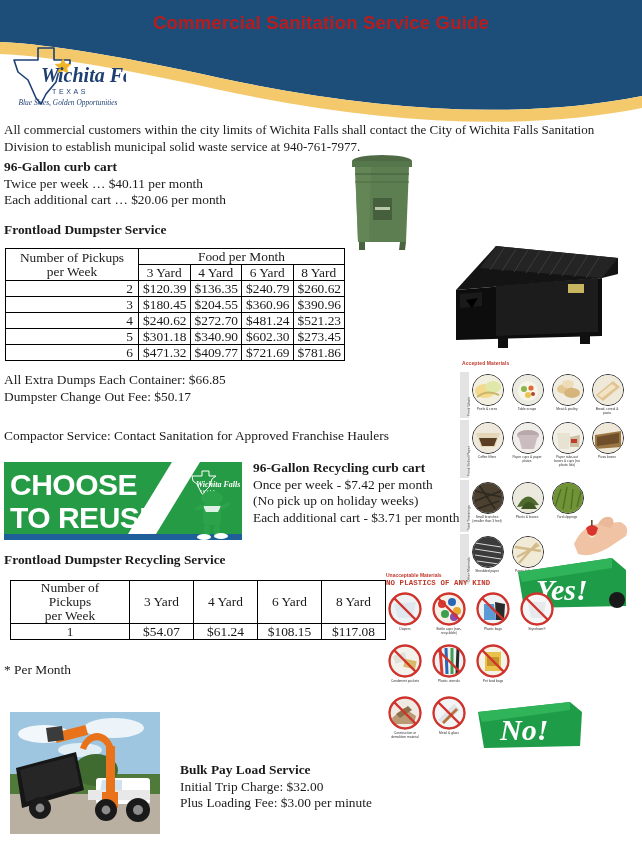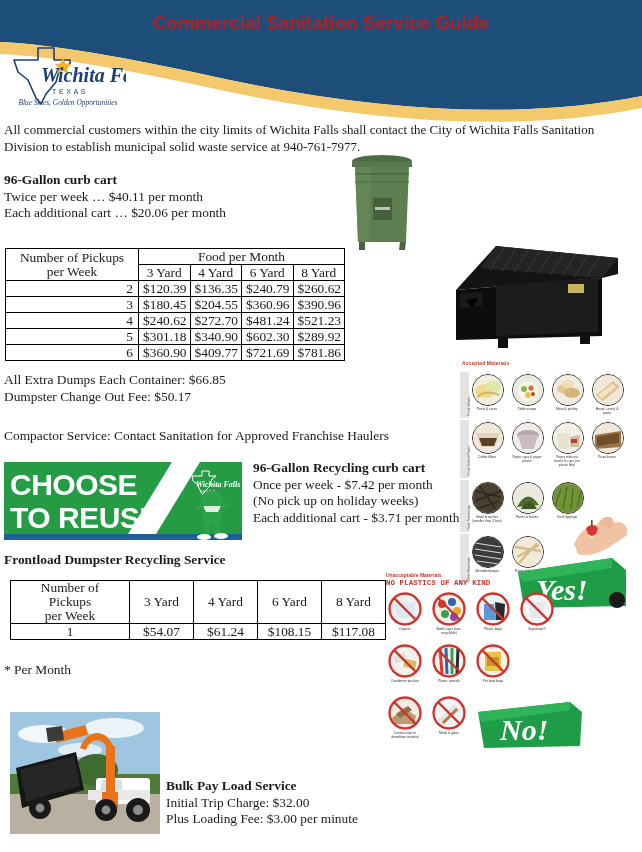--- a/index.html
+++ b/index.html
@@ -21,28 +21,28 @@
   }
 
   
   .logo{position:absolute;left:8px;top:42px;width:118px;height:70px;}
 
   
   .intro{position:absolute;left:4px;top:122px;width:616px;font-size:13px;line-height:16.5px;}
   .blk{position:absolute;font-size:13.4px;line-height:16.5px;}
   .bold{font-weight:bold;}
 
-  .s-cart{left:4px;top:172px;width:330px;}
+  .s-cart{left:4px;top:159px;width:330px;}
   .s-fld{left:4px;top:222px;}
   .s-fees{left:4px;top:372px;width:400px;}
   .s-comp{left:4px;top:428px;width:430px;}
   .s-recyc-cart{left:253px;top:460px;width:240px;}
   .s-fldr{left:4px;top:552px;text-align:center;}
   .s-permonth{left:4px;top:662px;}
-  .s-bulk{left:166px;top:762px;width:280px;margin-top:16px;}
+  .s-bulk{left:180px;top:762px;width:280px;}
 
   
   table{border-collapse:collapse;font-size:13.4px;}
   table td,table th{border:1px solid #000;padding:0 4px;font-weight:normal;
     font-family:"Liberation Serif","DejaVu Serif",serif;height:15px;line-height:14px;}
   .tbl1{position:absolute;left:5px;top:248px;width:340px;table-layout:fixed;}
   .tbl1 .c0{width:124px;}
   .tbl1 .cy{width:54px;}
   .tbl2{position:absolute;left:10px;top:580px;width:330px;table-layout:fixed;}
   .tbl2 .c0{width:110px;}
@@ -126,20 +126,21 @@
       <path d="M12,15 L28,15 L26,90 L15,90 Z" fill="#688a58" opacity=".7"></path>
       <rect x="30" y="46" width="19" height="22" fill="#465f3c"></rect>
       <rect x="32" y="55" width="15" height="3" fill="#b9c7ad"></rect>
       <path d="M16,90 L22,90 L22,98 L16,98 Z" fill="#4a6440"></path>
       <path d="M57,90 L63,90 L62,98 L56,98 Z" fill="#4a6440"></path>
       <path d="M12,22 L66,22" stroke="#4d6a42" stroke-width="1.4"></path>
       <path d="M12,30 L66,30" stroke="#4d6a42" stroke-width="1"></path>
     </svg>
   </div>
 
+  <div class="blk s-fld bold">Frontload Dumpster Service</div>
 
   <table class="tbl1">
     <tbody>
         <tr>
       <td class="c0 ctr" rowspan="2">
         <div>Number of Pickups</div>
         <div>per Week</div>
       </td>
       <td class="ctr" colspan="4">Food per Month</td>
     </tr>
@@ -168,25 +169,25 @@
       <td class="ctr">$240.62</td>
       <td class="ctr">$272.70</td>
       <td class="ctr">$481.24</td>
       <td class="ctr">$521.23</td>
     </tr>
     <tr>
       <td class="rgt">5</td>
       <td class="ctr">$301.18</td>
       <td class="ctr">$340.90</td>
       <td class="ctr">$602.30</td>
-      <td class="ctr">$289.92</td>
+      <td class="ctr">$273.45</td>
     </tr>
     <tr>
       <td class="rgt">6</td>
-      <td class="ctr">$360.90</td>
+      <td class="ctr">$471.32</td>
       <td class="ctr">$409.77</td>
       <td class="ctr">$721.69</td>
       <td class="ctr">$781.86</td>
     </tr>
   </tbody>
     </table>
 
   <div class="dump-img">
     <svg width="176" height="128" viewBox="0 0 176 128">
       <path d="M4,62 L44,18 L166,30 L166,46 L150,50 Z" fill="#141414"></path>

